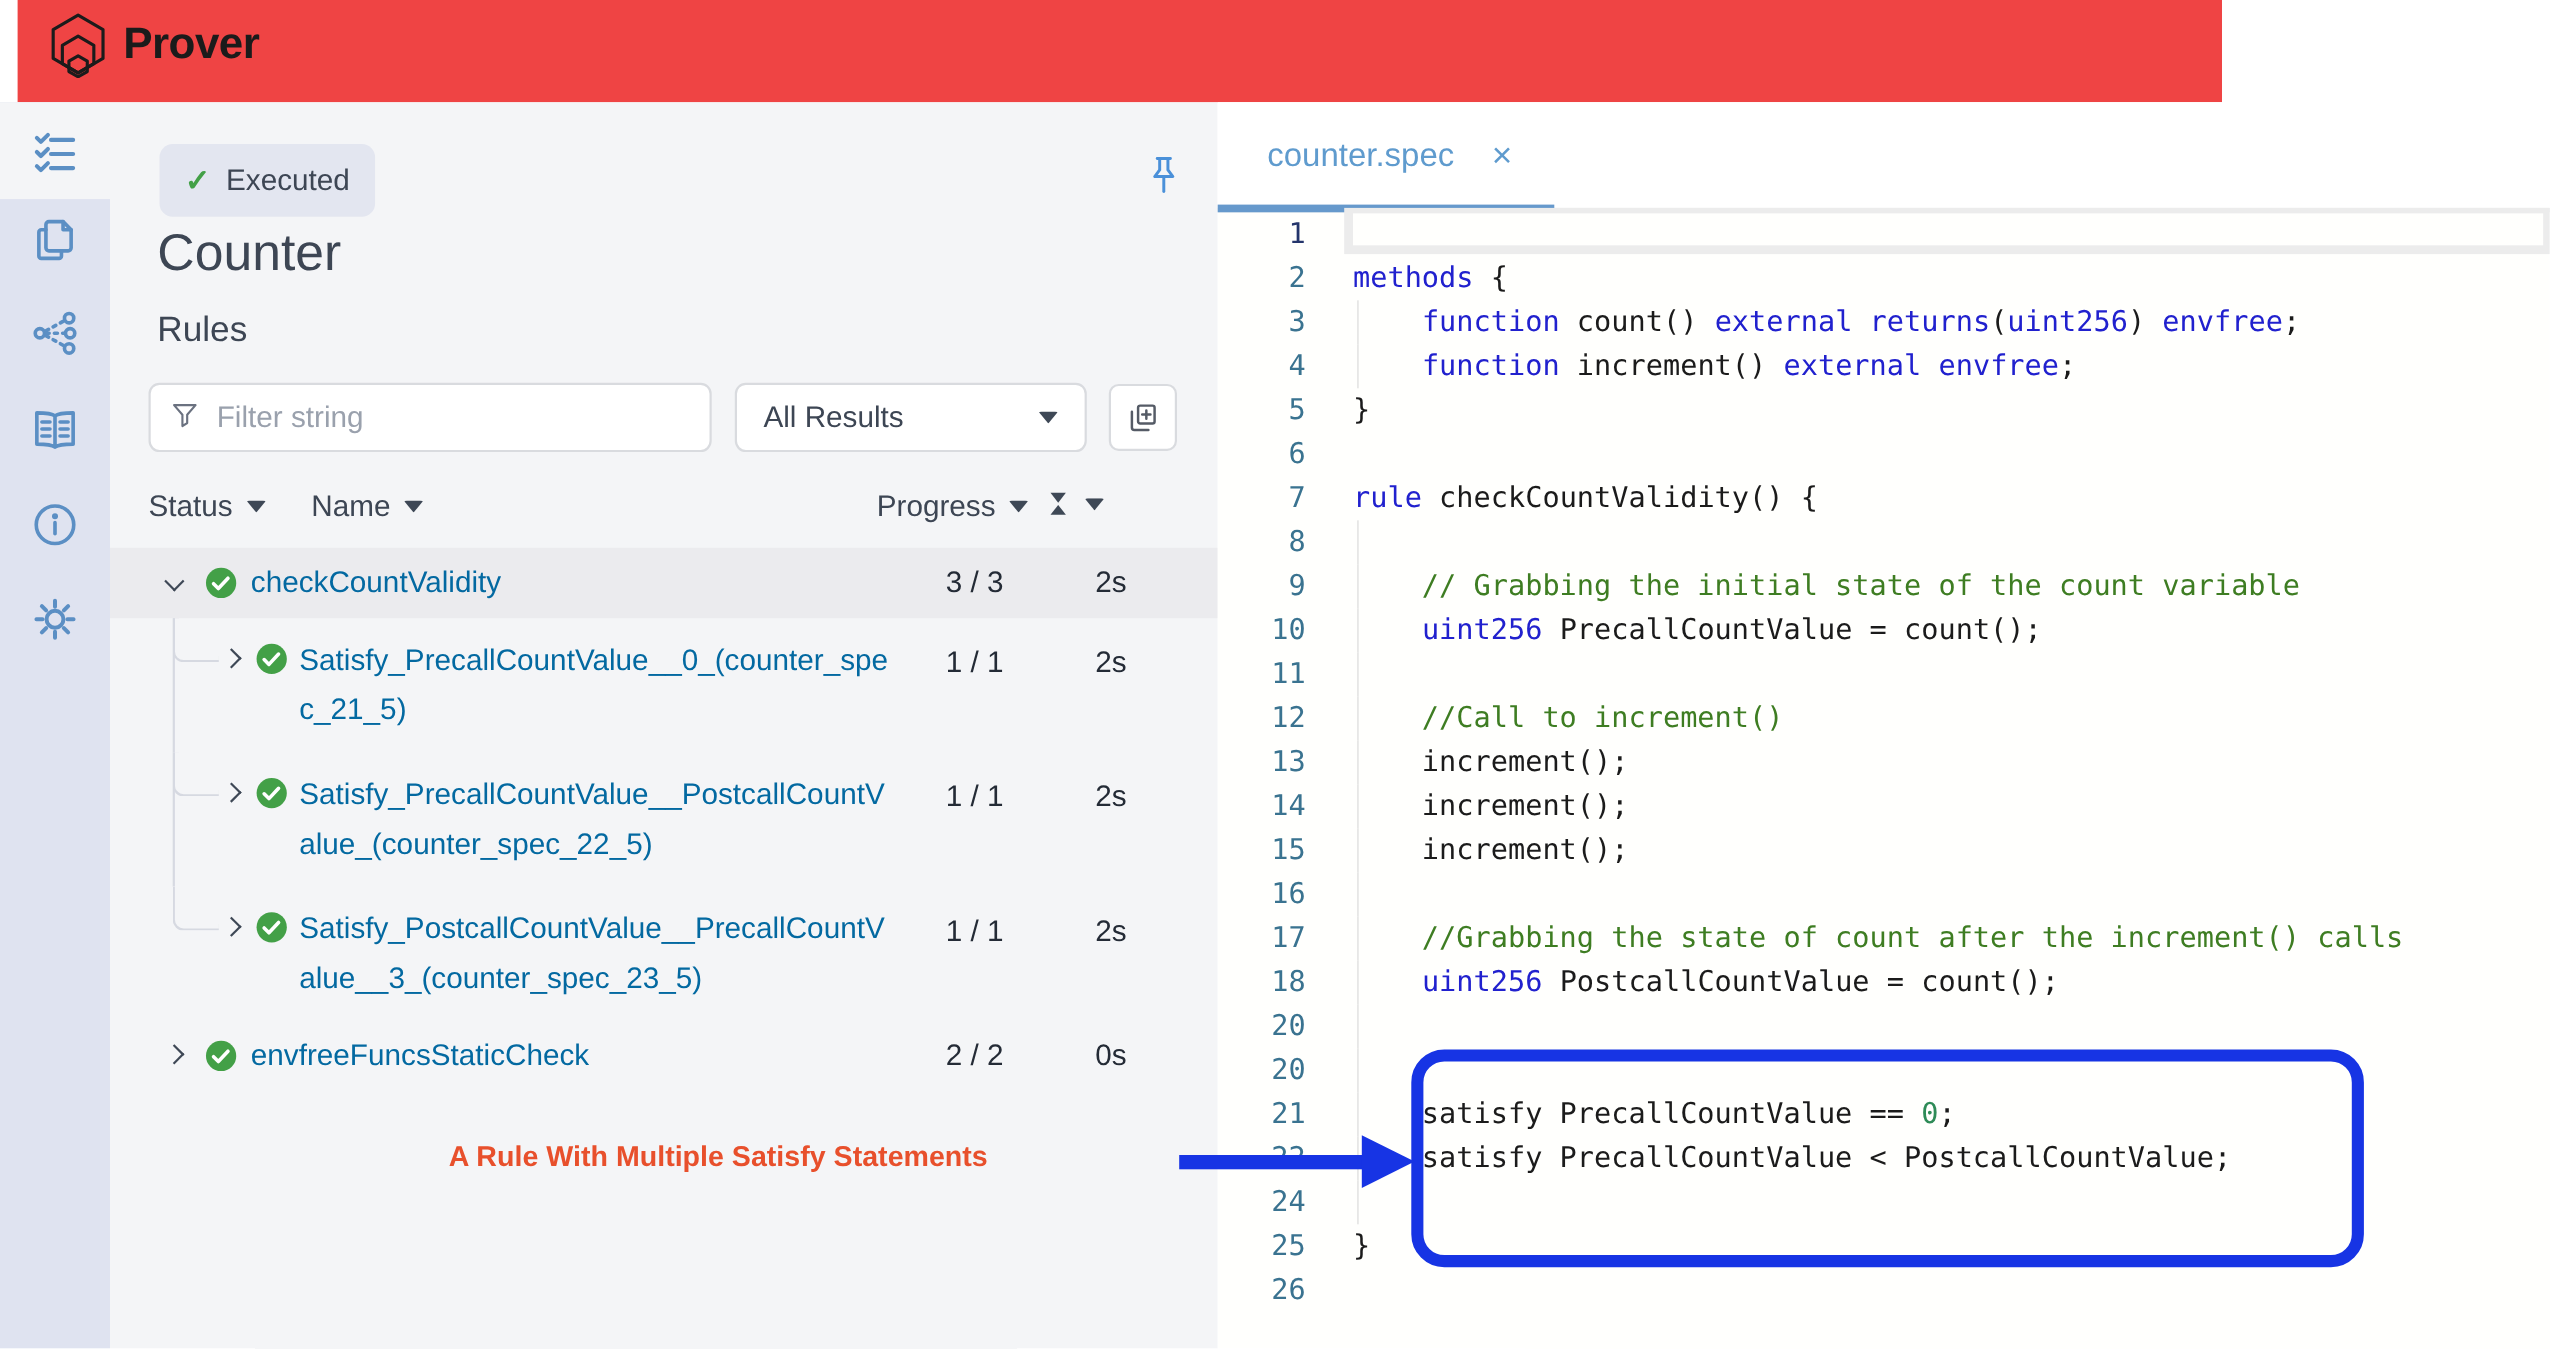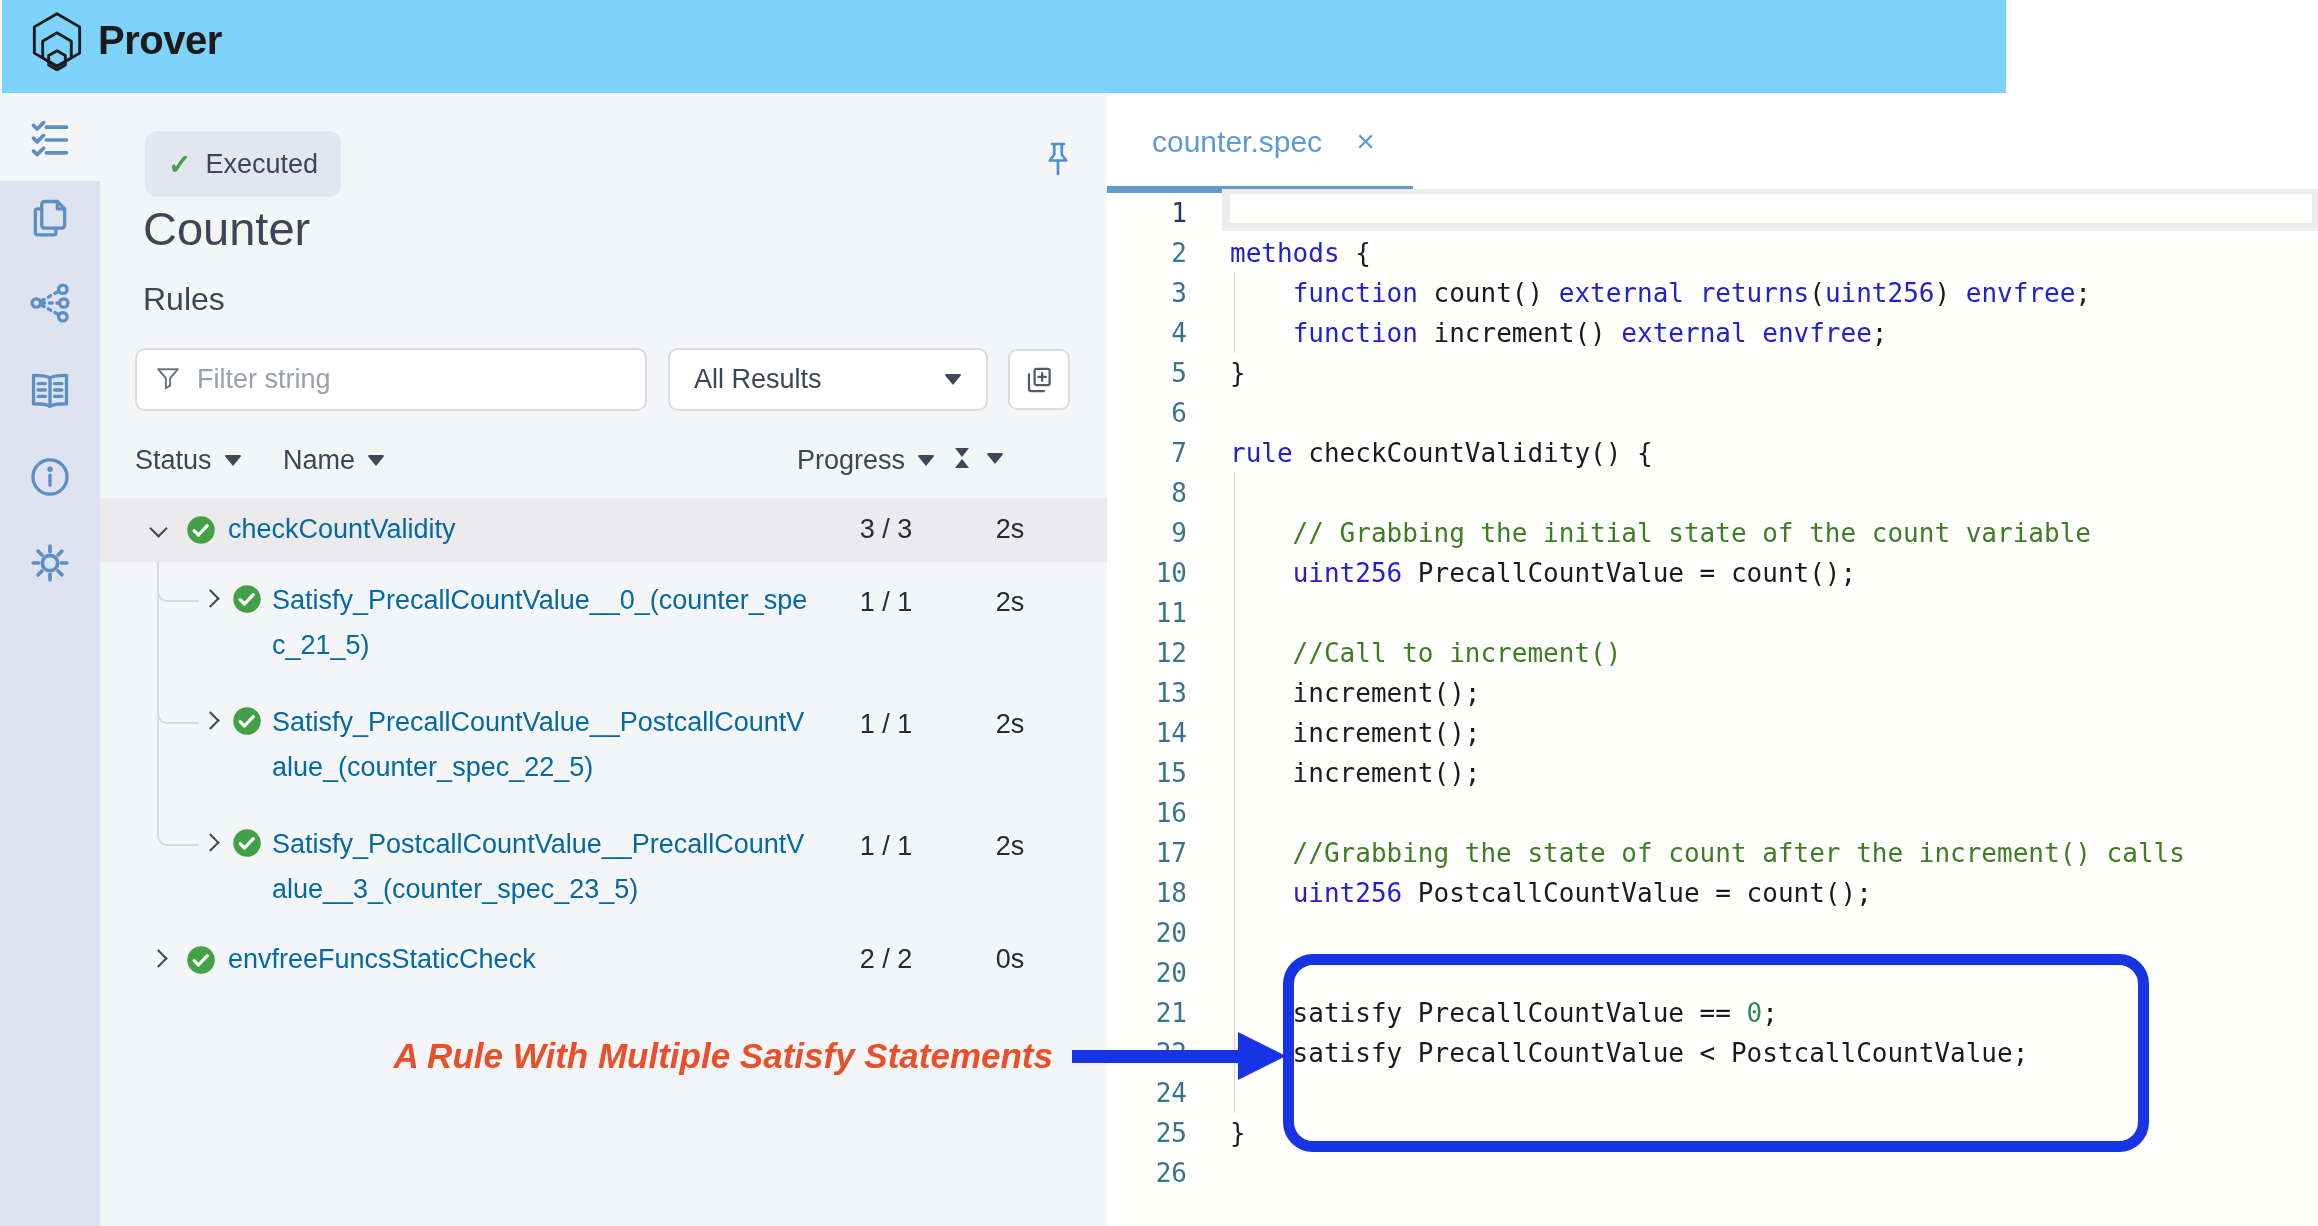--- a/index.html
+++ b/index.html
@@ -1,19 +1,19 @@
 <!DOCTYPE html>
 <html><head>
 <meta charset="utf-8">
 <style>
   html,body{margin:0;padding:0;}
   body{width:2318px;height:1226px;position:relative;overflow:hidden;background:#ffffff;
        font-family:"Liberation Sans",sans-serif;color:#3d4654;}
   
-  #header{position:absolute;left:2px;top:0;width:2004px;height:93px;background:#7dd3fc;}
+  #header{position:absolute;left:16px;top:0;width:2004px;height:93px;background:#ef4444;}
   #logo{position:absolute;left:26px;top:9px;display:flex;align-items:center;gap:12px;}
   #logo svg{display:block;}
   #logo-text{font-size:40px;font-weight:600;color:#1b1b1b;letter-spacing:-0.5px;}
   
   #rail{position:absolute;left:0;top:93px;width:100px;height:1133px;background:#dfe3f0;}
   #rail .sec1{position:absolute;left:0;top:0;width:100px;height:88px;background:#f4f5f7;}
   .railicon{position:absolute;left:28px;width:44px;height:44px;}
   .railicon svg{width:44px;height:44px;display:block;}
   
   #panel{position:absolute;left:100px;top:93px;width:1007px;height:1133px;background:#f4f5f7;}
@@ -45,22 +45,22 @@
   .row .prog{position:absolute;left:743px;top:16px;width:86px;text-align:center;font-size:27px;color:#242b36;}
   .row .time{position:absolute;left:880px;top:16px;width:60px;text-align:center;font-size:27px;color:#242b36;}
   .chev{display:inline-block;width:11px;height:11px;border-right:2.5px solid #3e4856;border-bottom:2.5px solid #3e4856;}
   .chev.down{transform:rotate(45deg);}
   .chev.right{transform:rotate(-45deg);}
   .gbadge{position:absolute;width:30px;height:30px;}
   .elbow{position:absolute;left:57px;top:0;width:40px;height:38px;border-left:2px solid #d6d9e1;
          border-bottom:2px solid #d6d9e1;border-bottom-left-radius:10px;}
   .vline{position:absolute;left:57px;top:0;bottom:0;border-left:2px solid #d6d9e1;}
   
-  #annotation-text{position:absolute;left:253px;top:1036px;width:800px;text-align:right;
-                   font-size:35px;font-weight:bold;z-index:11;font-style:italic;}
+  #annotation-text{position:absolute;left:253px;top:1036px;width:800px;text-align:center;
+                   font-size:26px;font-weight:bold;z-index:11;}
   #arrow-shaft{position:absolute;left:1072px;top:1050px;width:168px;height:13px;z-index:11;}
   #arrow-head{position:absolute;left:1238px;top:1032px;width:0;height:0;border-top:24px solid transparent;
               border-bottom:24px solid transparent;border-left:48px solid #1734e4;z-index:11;}
   #highlight-box{position:absolute;left:1283px;top:954px;width:866px;height:198px;border:11px solid #1734e4;
                  border-radius:30px;z-index:10;box-sizing:border-box;}
   
   #editor{position:absolute;left:1107px;top:93px;width:1211px;height:1133px;background:#fffffd;}
   #tabbar{position:absolute;left:0;top:0;width:100%;height:96px;background:#ffffff;border-bottom:4px solid #e9eaec;box-sizing:content-box;}
   #tab{position:absolute;left:45px;top:30px;display:flex;align-items:center;gap:34px;font-size:30px;color:#5f9bce;}
   #tab .x{font-size:32px;color:#5f9bce;}

